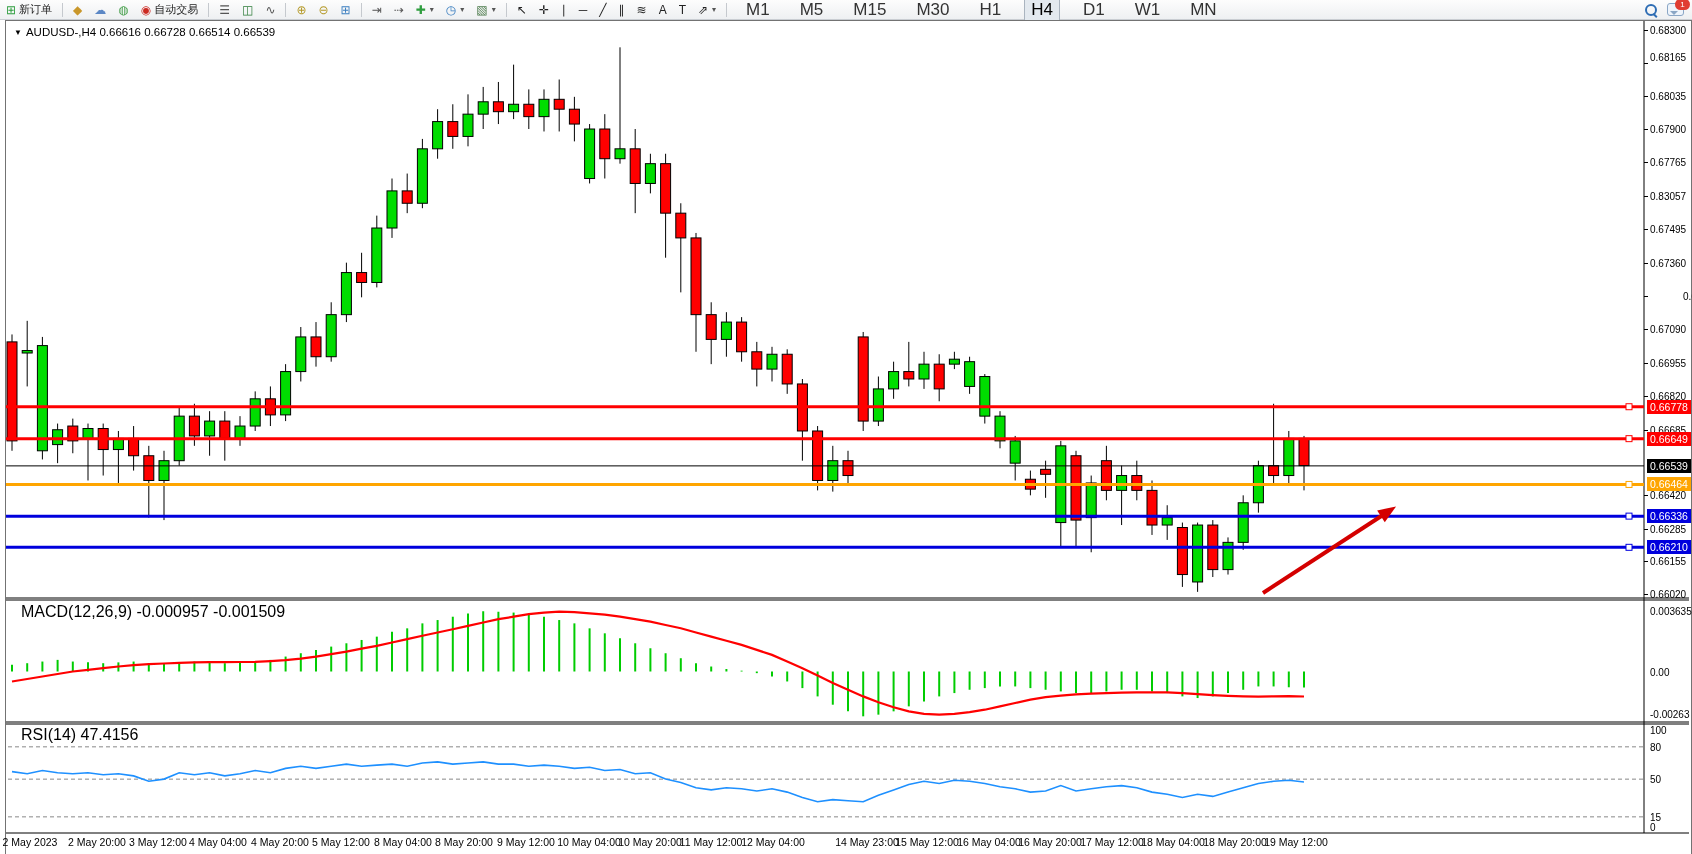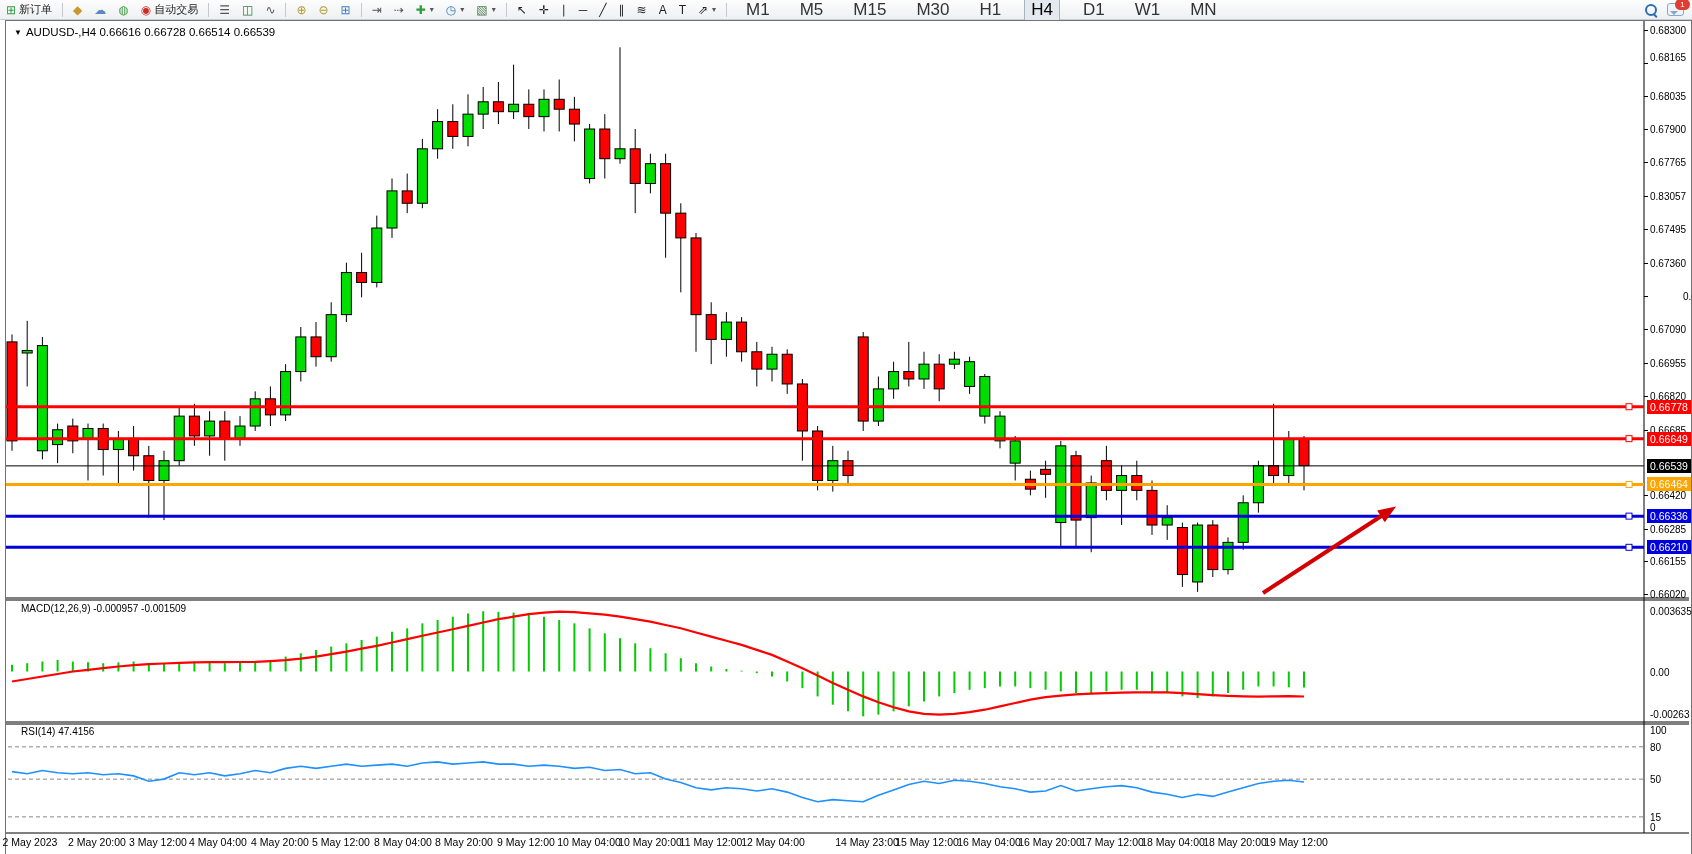--- a/index.html
+++ b/index.html
@@ -22,21 +22,21 @@
   
   #chartwin{position:absolute;left:5px;top:20px;width:1685px;height:833px;border:1px solid #737373;background:#fff;}
   #chartsvg{position:absolute;left:0;top:0;}
   .ovl{position:absolute;font-size:11px;color:#000;white-space:nowrap;}
   #symline{left:8px;top:5px;font-size:11.5px;}
   #symline .caret{font-size:8px;vertical-align:1px;margin-right:4px;}
   .axis-lab{position:absolute;left:1644px;font-size:10px;color:#000;white-space:nowrap;transform:translateY(-50%);}
   .axis-tick{position:absolute;left:1638px;width:4px;height:1px;background:#000;}
   .price-tag{position:absolute;left:1641px;height:14px;line-height:14px;padding:0 3px;font-size:10.5px;color:#fff;transform:translateY(-50%);white-space:nowrap;}
   .time-lab{position:absolute;top:815px;font-size:10.5px;color:#000;white-space:nowrap;transform:translateX(-50%);}
-  .ind-lab{position:absolute;font-size:10px;color:#000;white-space:nowrap;}
+  .ind-lab{position:absolute;font-size:16px;color:#000;white-space:nowrap;}
 </style>
 </head>
 <body>
 
 <div id="app">
   <div id="toolbar">
       <div class="tb-btn">
         <span class="tb-glyph" style="color: rgb(47, 158, 63);">⊞</span>
         <span>新订单</span>
       </div>

